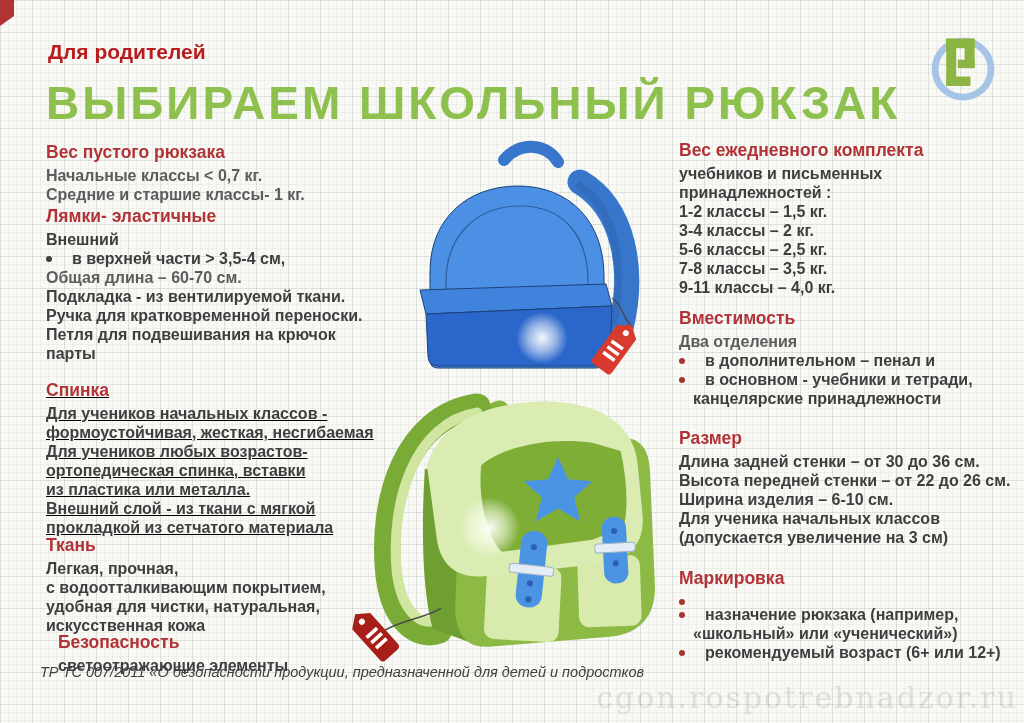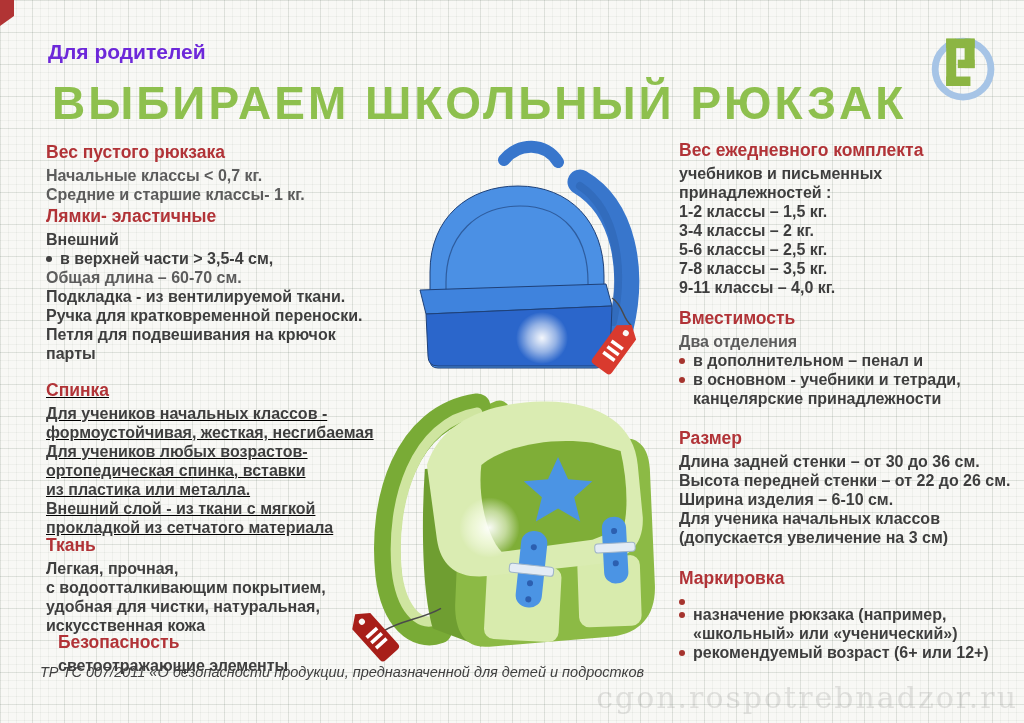--- a/index.html
+++ b/index.html
@@ -9,41 +9,41 @@
     background-color:#f8f8f5;
     background-image:
       linear-gradient(rgba(125,140,125,.15) 1px,transparent 1px),
       linear-gradient(90deg,rgba(125,140,125,.15) 1px,transparent 1px),
       linear-gradient(rgba(125,140,125,.08) 1px,transparent 1px),
       linear-gradient(90deg,rgba(125,140,125,.08) 1px,transparent 1px);
     background-size:32px 32px,32px 32px,8px 8px,8px 8px;
   }
   .corner-mark{position:absolute;left:0;top:0;width:14px;height:26px;background:#b13434;
     clip-path:polygon(0 0,100% 0,100% 62%,0 100%);}
-  .eyebrow{position:absolute;left:48px;top:40px;font-size:21px;font-weight:800;color:#6d28d9;}
-  .page-title{position:absolute;left:52px;top:76px;font-size:46px;font-weight:800;
+  .eyebrow{position:absolute;left:48px;top:40px;font-size:21px;font-weight:800;color:#b91c1c;}
+  .page-title{position:absolute;left:46px;top:76px;font-size:46px;font-weight:800;
     color:#8ec04e;letter-spacing:3px;white-space:nowrap;}
   .logo{position:absolute;left:922px;top:26px;width:80px;height:80px;}
   .col{position:absolute;top:0;height:546px;}
   #col-left{left:46px;width:348px;}
   #col-right{left:679px;width:342px;}
   .info-section{position:absolute;left:0;width:100%;}
   #col-left .info-section:nth-of-type(1){top:142px;}
   #col-left .info-section:nth-of-type(2){top:206px;}
   #col-left .info-section:nth-of-type(3){top:380px;text-decoration:underline;}
   #col-left .info-section:nth-of-type(4){top:535px;}
   #col-left .info-section:nth-of-type(5){top:632px;margin-left:12px;}
   #col-right .info-section:nth-of-type(1){top:140px;}
   #col-right .info-section:nth-of-type(2){top:308px;}
   #col-right .info-section:nth-of-type(3){top:428px;}
   #col-right .info-section:nth-of-type(4){top:568px;}
   .sec-header{font-size:17.5px;line-height:21px;font-weight:800;color:#b13337;margin-bottom:3px;}
   .line{font-size:16px;line-height:19px;font-weight:700;color:#3e3e3e;}
   .line.muted{color:#5c5c5c;font-weight:600;}
-  .line.bullet{display:flex;align-items:flex-start;gap:8px;}
+  .line.bullet{display:flex;align-items:flex-start;gap:20px;}
   .dot{width:6px;height:6px;border-radius:50%;background:#3e3e3e;margin-top:7px;flex:none;}
   #col-right .dot{background:#a5342e;}
   .line.indent{padding-left:14px;}
   .footer-note{position:absolute;left:40px;top:664px;font-size:14.5px;font-weight:500;
     color:#404040;white-space:nowrap;font-style:italic;}
   .watermark{position:absolute;right:6px;top:680px;font-family:"DejaVu Serif",serif;
     font-size:30px;color:rgba(110,110,110,.18);letter-spacing:2px;white-space:nowrap;}
   .illustration{position:absolute;}
   #blue-backpack{left:372px;top:130px;width:300px;height:248px;}
   #green-backpack{left:328px;top:368px;width:338px;height:298px;}

